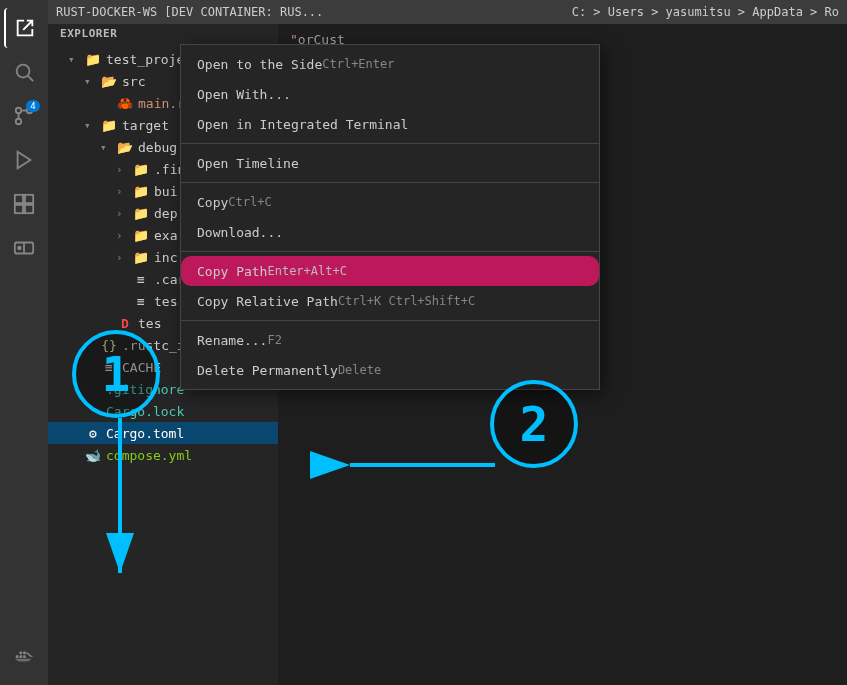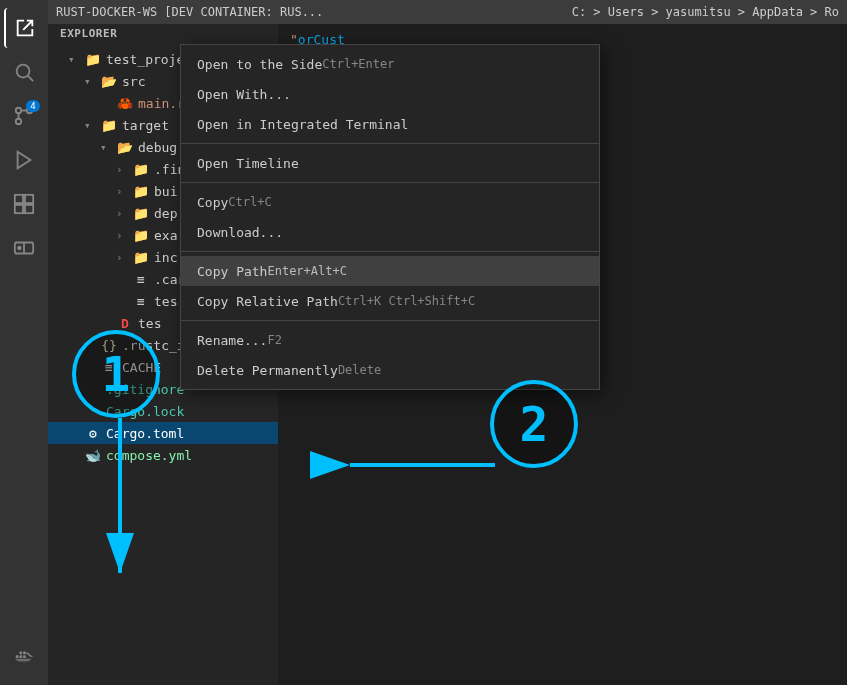--- a/index.html
+++ b/index.html
@@ -124,21 +124,21 @@
     .tree-item.highlighted { background: #094771; color: white; }
     .indent-1 { padding-left: 20px; }
     .indent-2 { padding-left: 36px; }
     .indent-3 { padding-left: 52px; }
     .indent-4 { padding-left: 68px; }
     .arrow { display: inline-block; width: 16px; font-size: 11px; color: #858585; }
     .file-icon { display: inline-block; width: 18px; text-align: center; margin-right: 4px; }
     .item-name { flex: 1; overflow: hidden; text-overflow: ellipsis; }
     .color-green { color: #4ec9b0; }
     .color-orange { color: #ce9178; }
-    .color-blue { color: #86efac; }
+    .color-blue { color: #84cc16; }
     .color-red { color: #f44747; }
 
     
     .context-menu {
       position: absolute;
       top: 44px;
       left: 180px;
       width: 420px;
       background: #252526;
       border: 1px solid #454545;
@@ -147,21 +147,21 @@
       padding: 4px 0;
     }
     .menu-item {
       height: 30px;
       display: flex;
       align-items: center;
       padding: 0 16px;
       cursor: pointer;
       color: #cccccc;
     }
-    .menu-item.highlighted { background: #404040; }
+    .menu-item.highlighted { background: #be185d; border-radius: 10px; }
     .menu-item .shortcut {
       color: #858585;
       font-size: 12px;
     }
     .menu-item.highlighted .shortcut { color: #bbbbbb; }
     .menu-separator {
       height: 1px;
       background: #454545;
       margin: 4px 0;
     }
@@ -419,21 +419,21 @@
     <span class="shortcut">F2</span>
   </div>
   <div class="menu-item">
     <span>Delete Permanently</span>
     <span class="shortcut">Delete</span>
   </div>
 </div>
 
 <div class="editor-area">
   <div class="editor-content">
-    <span class="code-line"><span style="color:#ce9178">"</span><span style="color:#0ea5e9">orCust</span></span>
+    <span class="code-line"><span style="color:#ce9178">"</span><span style="color:#a3a3a3">orCust</span></span>
     <span class="code-line"><span style="color:#f44747">nsiB</span><span style="color:#cccccc">r</span></span>
     <span class="code-line"><span style="color:#f44747">nsiB</span><span style="color:#cccccc">r</span></span>
     <span class="code-line"><span style="color:#f44747">nsiB</span><span style="color:#cccccc">r</span></span>
     <span class="code-line"><span style="color:#f44747">nsiB</span><span style="color:#cccccc">r</span></span>
     <span class="code-line"><span style="color:#f44747">nsiB</span><span style="color:#cccccc">r</span></span>
     <span class="code-line"><span style="color:#f44747">nsiB</span><span style="color:#cccccc">r</span></span>
     <span class="code-line"><span style="color:#f44747">nsiC</span><span style="color:#cccccc">y</span></span>
     <span class="code-line"><span style="color:#f44747">nsiG</span><span style="color:#cccccc">r</span></span>
     <span class="code-line"><span style="color:#f44747">nsiM</span><span style="color:#cccccc">a</span></span>
     <span class="code-line"><span style="color:#f44747">nsiR</span><span style="color:#cccccc">e</span></span>

